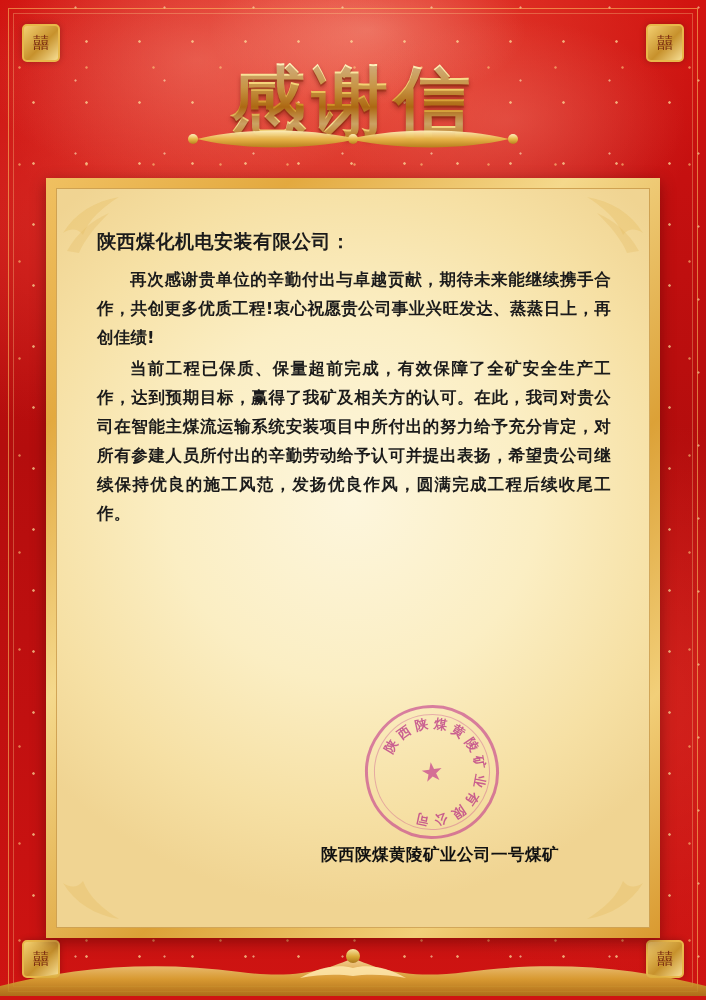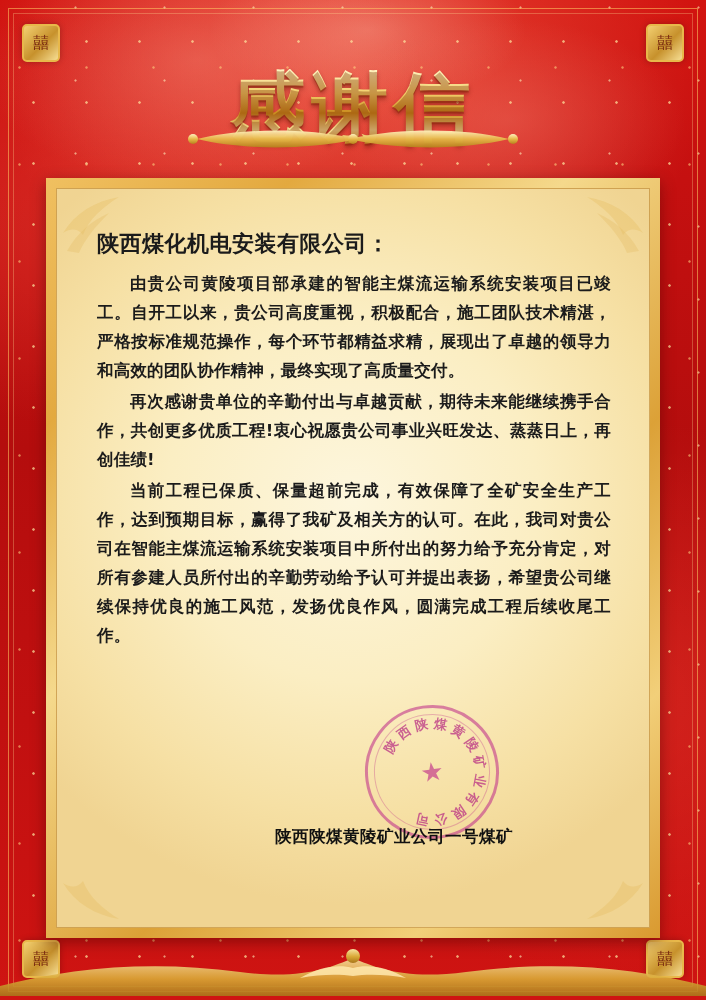--- a/index.html
+++ b/index.html
@@ -78,21 +78,21 @@
     font-size: 16px;
     font-family: "DejaVu Sans", sans-serif;
     pointer-events: none;
   }
   .corner-seal.tl { left: 22px; top: 24px; }
   .corner-seal.tr { right: 22px; top: 24px; }
 
   
   .title-wrap {
     position: absolute;
-    left: 0; right: 0; top: 42px;
+    left: 0; right: 0; top: 36px;
     height: 130px;
     display: flex;
     align-items: center;
     justify-content: center;
     pointer-events: none;
   }
   .title-text {
     font-family: "DejaVu Sans", "Liberation Sans", sans-serif;
     font-weight: bold;
     font-size: 76px;
@@ -147,42 +147,43 @@
     pointer-events: none;
   }
   .inner-corner.tl { left: 4px; top: 4px; }
   .inner-corner.tr { right: 4px; top: 4px; transform: scaleX(-1); }
   .inner-corner.bl { left: 4px; bottom: 4px; transform: scaleY(-1); }
   .inner-corner.br { right: 4px; bottom: 4px; transform: scale(-1,-1); }
 
   .salutation {
     font-family: "DejaVu Sans", "Liberation Sans", sans-serif;
     font-weight: bold;
-    font-size: 22px;
+    font-size: 19px;
     color: #1b1b1b;
     margin: 0 0 10px 0;
     letter-spacing: 0.5px;
   }
   .para {
     font-family: "DejaVu Sans", "Liberation Sans", sans-serif;
     font-weight: bold;
     font-size: 16.5px;
     line-height: 29px;
     color: #1b1b1b;
     margin: 0 0 2px 0;
     text-align: justify;
     text-justify: inter-ideograph;
     text-indent: 2em;
     letter-spacing: 0.2px;
   }
 
   .sign-block {
     position: absolute;
     right: 44px;
-    bottom: 76px;
+    bottom: 58px;
+    text-align: center;
     width: 330px;
   }
   .sign-org, .sign-date {
     font-family: "DejaVu Sans", "Liberation Sans", sans-serif;
     font-weight: bold;
     font-size: 16.5px;
     color: #111;
     line-height: 28px;
     letter-spacing: 0.5px;
   }
@@ -294,21 +295,20 @@
       </svg>
       <svg class="inner-corner bl" viewBox="0 0 78 66">
         <path d="M2 40 C 14 20, 34 8, 58 4 C 42 14, 28 26, 22 42 C 16 34, 8 36, 2 40 Z" fill="#e0b24a" opacity="0.45"></path>
       </svg>
       <svg class="inner-corner br" viewBox="0 0 78 66">
         <path d="M2 40 C 14 20, 34 8, 58 4 C 42 14, 28 26, 22 42 C 16 34, 8 36, 2 40 Z" fill="#e0b24a" opacity="0.45"></path>
       </svg>
 
       <p class="salutation">陕西煤化机电安装有限公司：</p>
 
-      <p class="para">由贵公司黄陵项目部承建的智能主煤流运输系统安装项目已竣工。自开工以来，贵公司高度重视，积极配合，施工团队技术精湛，严格按标准规范操作，每个环节都精益求精，展现出了卓越的领导力和高效的团队协作精神，最终实现了高质量交付。</p>
       <p class="para">再次感谢贵单位的辛勤付出与卓越贡献，期待未来能继续携手合作，共创更多优质工程!衷心祝愿贵公司事业兴旺发达、蒸蒸日上，再创佳绩!</p>
       <p class="para">当前工程已保质、保量超前完成，有效保障了全矿安全生产工作，达到预期目标，赢得了我矿及相关方的认可。在此，我司对贵公司在智能主煤流运输系统安装项目中所付出的努力给予充分肯定，对所有参建人员所付出的辛勤劳动给予认可并提出表扬，希望贵公司继续保持优良的施工风范，发扬优良作风，圆满完成工程后续收尾工作。</p>
 
       <div class="stamp">
         <div class="stamp-ring"></div>
         <div class="stamp-star">★</div>
         <div class="stamp-text" id="stamp-arc">
             <span style="transform: translate(-36.7701px, -30.8538px) rotate(-50deg) translate(-50%, -50%); color: rgba(186, 50, 132, 0.75);">陕</span>
             <span style="transform: translate(-21.9949px, -42.6641px) rotate(-27.2727deg) translate(-50%, -50%); color: rgba(186, 50, 132, 0.75);">西</span>
             <span style="transform: translate(-3.804px, -47.849px) rotate(-4.54545deg) translate(-50%, -50%); color: rgba(186, 50, 132, 0.75);">陕</span>

